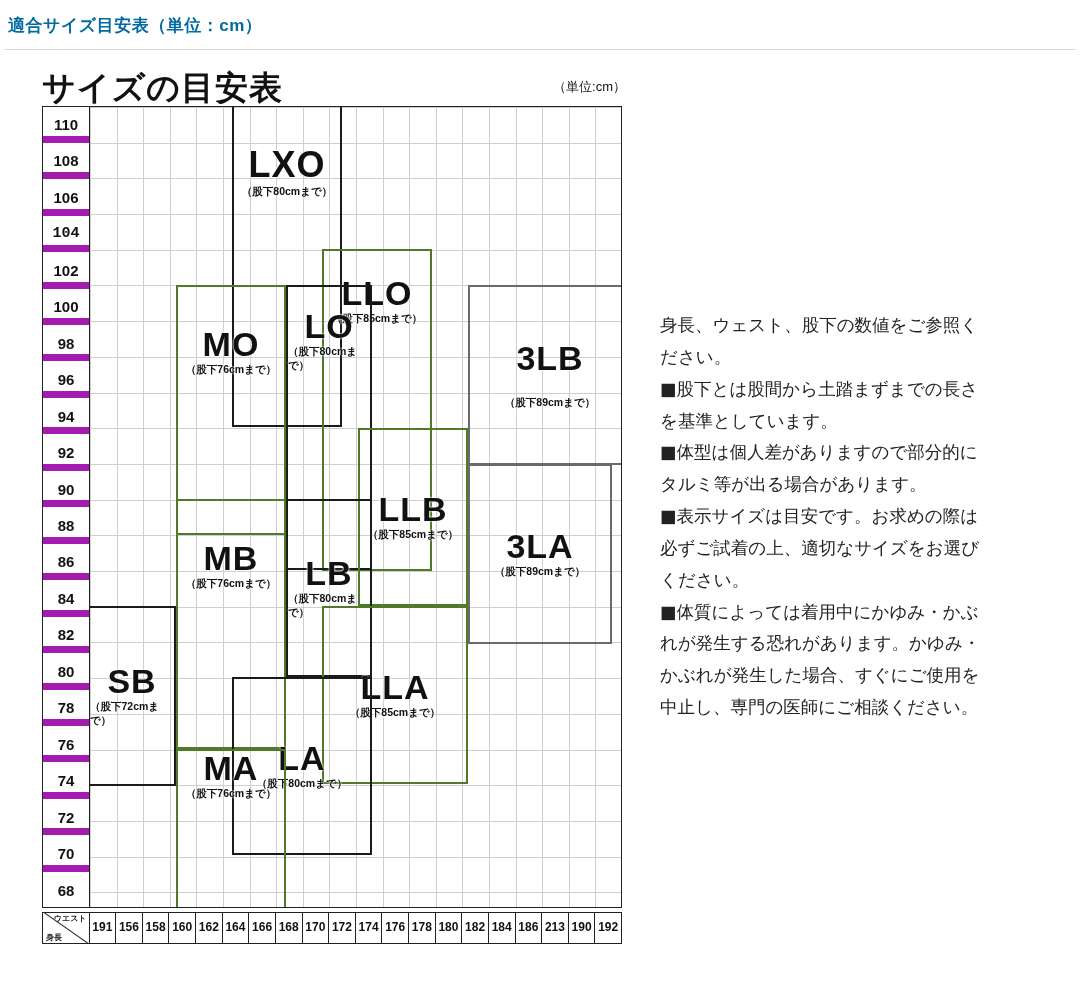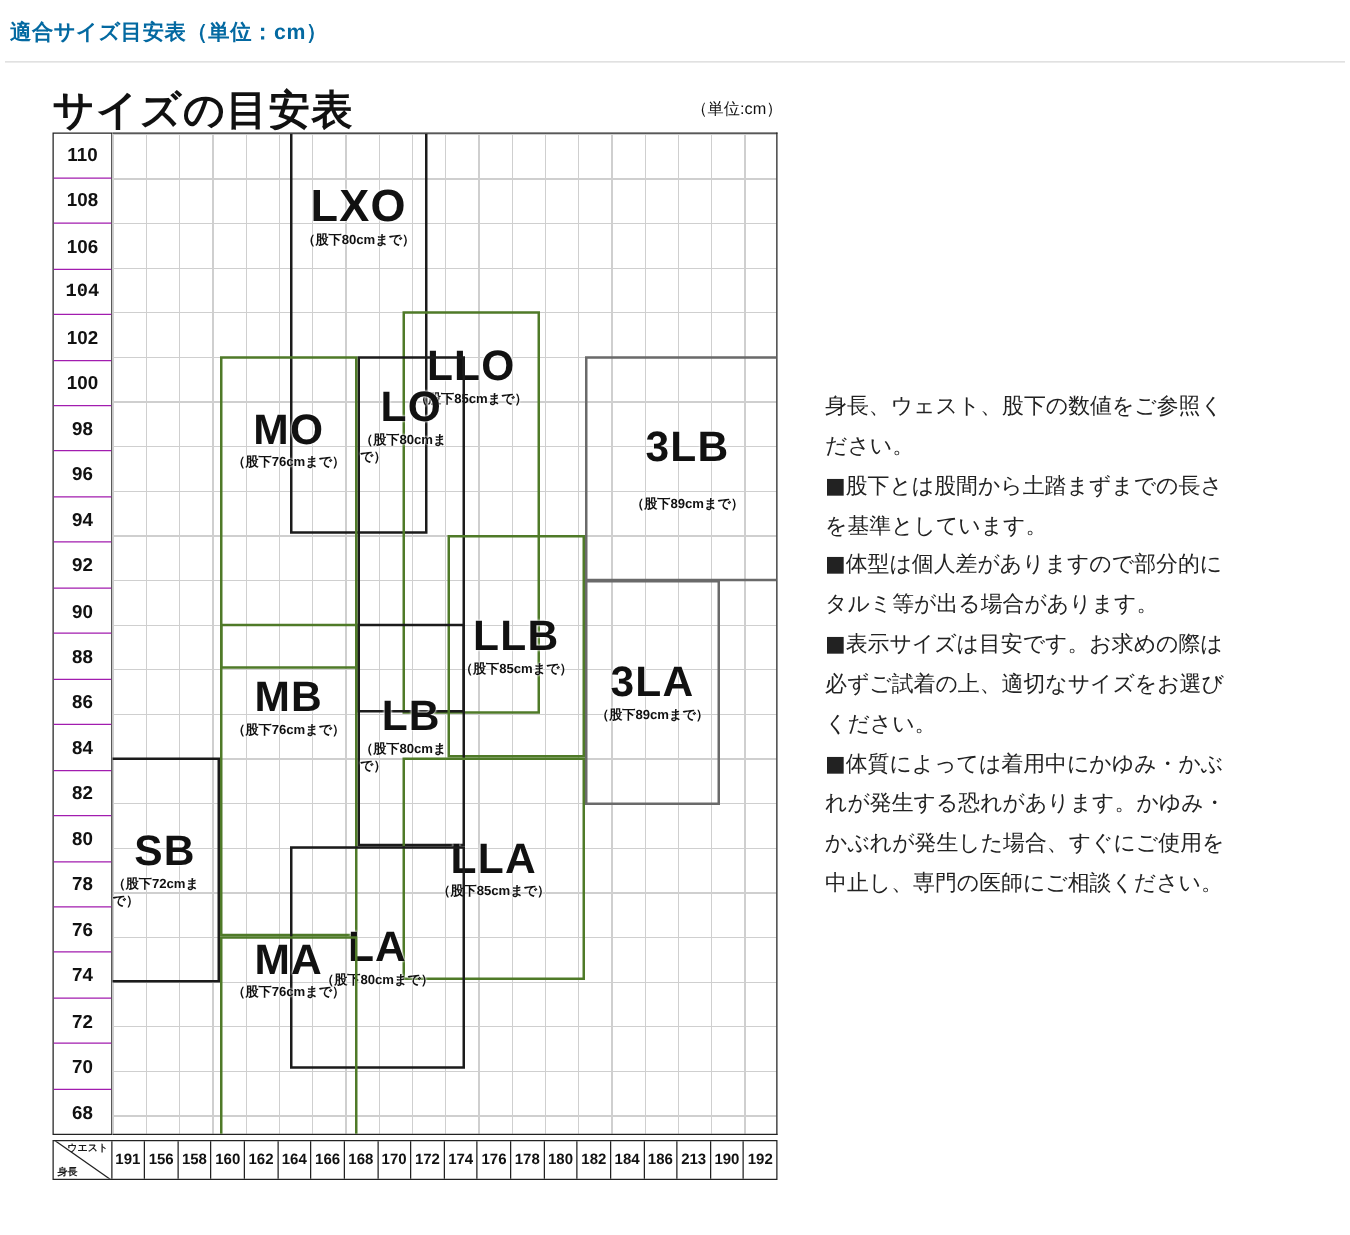--- a/index.html
+++ b/index.html
@@ -82,21 +82,21 @@
     background: #fff;
   }
   #axis-labels .ytick {
     position: absolute;
     left: 0;
     width: 46px;
     text-align: center;
     font-size: 15px;
     font-weight: bold;
     color: #111;
-    border-bottom: 1px solid #a21caf;
+    border-bottom: 7px solid #a21caf;
     box-sizing: border-box;
     line-height: 35.7px;
     height: 35.7px;
   }
   #axis-labels .ytick.last { border-bottom: none; }
 
   #plot {
     position: absolute;
     left: 48px;
     top: 0;
@@ -269,21 +269,21 @@
             <div class="sz-note">（股下76cmまで）</div>
           </div>
           <div class="size-box box-green" style="left: 268px; top: 321px; width: 110px; height: 178px; border-color: rgb(79, 122, 40); justify-content: center;">
             <div class="sz-label" style="font-size: 34px; margin-top: 0px;">LLB</div>
             <div class="sz-note">（股下85cmまで）</div>
           </div>
           <div class="size-box box-black" style="left: 196px; top: 392px; width: 86px; height: 178px; border-color: rgb(27, 27, 27); justify-content: center;">
             <div class="sz-label" style="font-size: 34px; margin-top: 0px;">LB</div>
             <div class="sz-note">（股下80cmまで）</div>
           </div>
-          <div class="size-box box-black" style="left: 378px; top: 357px; width: 108px; height: 180px; border-color: rgb(106, 106, 106); justify-content: center;">
+          <div class="size-box box-black" style="left: 378px; top: 357px; width: 144px; height: 180px; border-color: rgb(106, 106, 106); justify-content: center;">
             <div class="sz-label" style="font-size: 34px; margin-top: 0px;">3LA</div>
             <div class="sz-note">（股下89cmまで）</div>
           </div>
           <div class="size-box box-green" style="left: 86px; top: 392px; width: 110px; height: 250px; border-color: rgb(79, 122, 40); justify-content: flex-start; padding-top: 40px;">
             <div class="sz-label" style="font-size: 34px; margin-top: 0px;">MB</div>
             <div class="sz-note">（股下76cmまで）</div>
           </div>
           <div class="size-box box-green" style="left: 232px; top: 499px; width: 146px; height: 178px; border-color: rgb(79, 122, 40); justify-content: center;">
             <div class="sz-label" style="font-size: 34px; margin-top: 0px;">LLA</div>
             <div class="sz-note">（股下85cmまで）</div>

